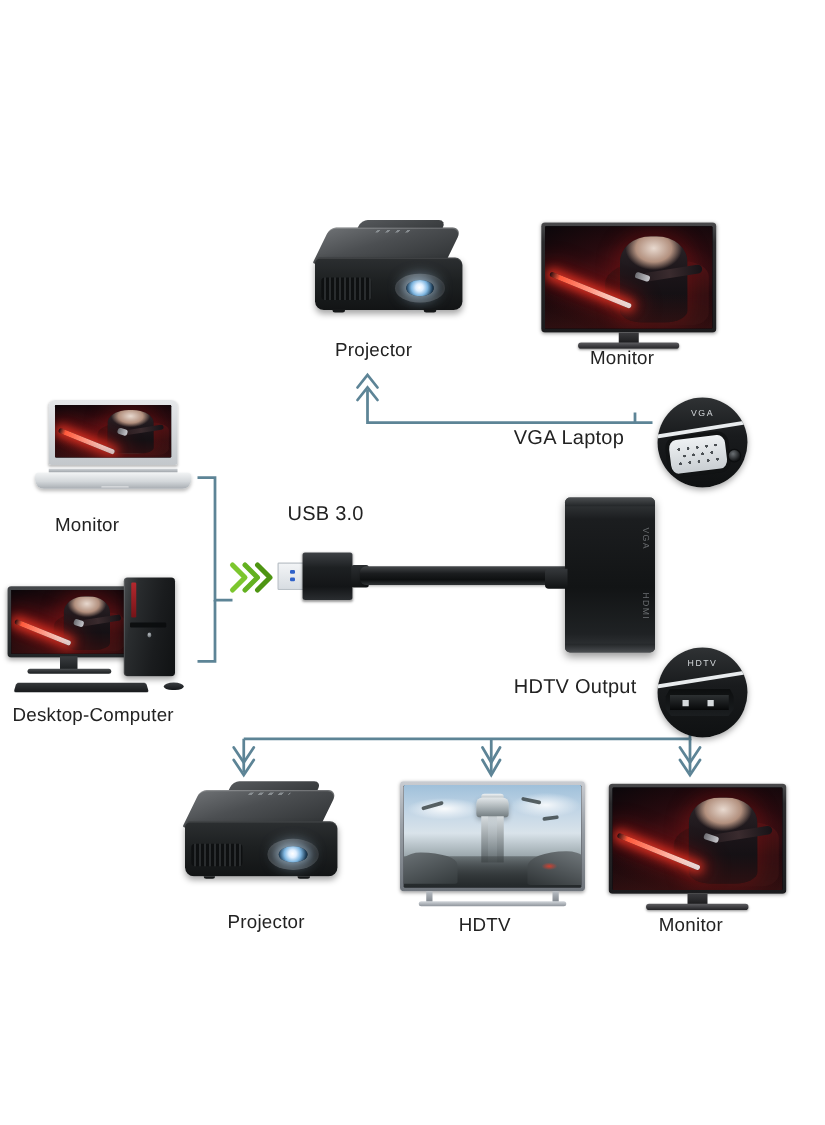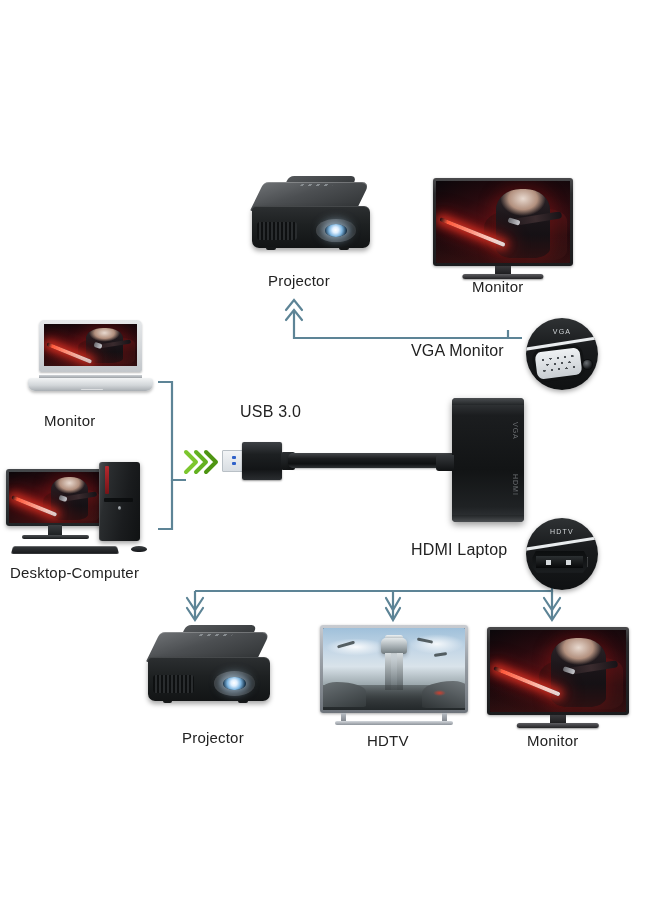--- a/index.html
+++ b/index.html
@@ -510,53 +510,53 @@
     <div class="tower">
       <div class="tstripe"></div>
       <div class="tbay"></div>
       <div class="tdot"></div>
     </div>
     <div class="kbd"></div>
     <div class="mouse"></div>
   </div>
   <div class="lbl" style="left:10px;top:565px;">Desktop-Computer</div>
 
-  <div class="lbl big" style="left:240px;top:404px;text-align:right;">USB 3.0</div>
+  <div class="lbl big" style="left:230px;top:404px;text-align:right;">USB 3.0</div>
 
   <div class="usbPlug" style="left:222px;top:442px;width:72px;height:38px;">
     <div class="tongue">
       <div class="pin1"></div>
       <div class="pin2"></div>
     </div>
     <div class="shell"></div>
     <div class="strain"></div>
   </div>
 
   <div class="cableSeg" style="left:288px;top:453px;width:170px;height:15px;"></div>
 
   <div class="adapter" style="left:452px;top:398px;width:72px;height:124px;">
     <div class="capTop"></div>
     <div class="capBot"></div>
     <div class="stub"></div>
     <div class="sideTxt" style="top:24px;">VGA</div>
     <div class="sideTxt" style="top:76px;">HDMI</div>
   </div>
 
-  <div class="lbl big" style="left:411px;top:343px;">VGA Monitor</div>
+  <div class="lbl big" style="left:411px;top:343px;">VGA Laptop</div>
 
   <div class="ccircle" style="left:526px;top:318px;width:72px;height:72px;">
     <div class="slash"></div>
     <div class="tinytxt">VGA</div>
     <div class="vgaport">
       <div class="pins"></div>
     </div>
     <div class="vgascrew"></div>
   </div>
 
-  <div class="lbl big" style="left:411px;top:542px;">HDMI Laptop</div>
+  <div class="lbl big" style="left:411px;top:542px;">HDTV Output</div>
 
   <div class="ccircle" style="left:526px;top:518px;width:72px;height:72px;">
     <div class="slash"></div>
     <div class="tinytxt">HDTV</div>
     <div class="hdmiport">
       <div class="hslot"></div>
       <div class="hd1"></div>
       <div class="hd2"></div>
     </div>
   </div>

